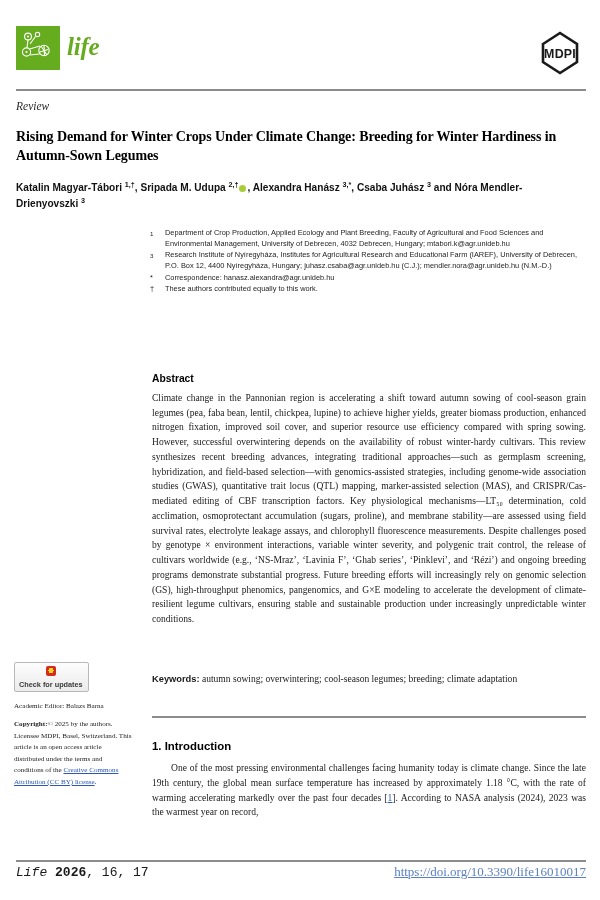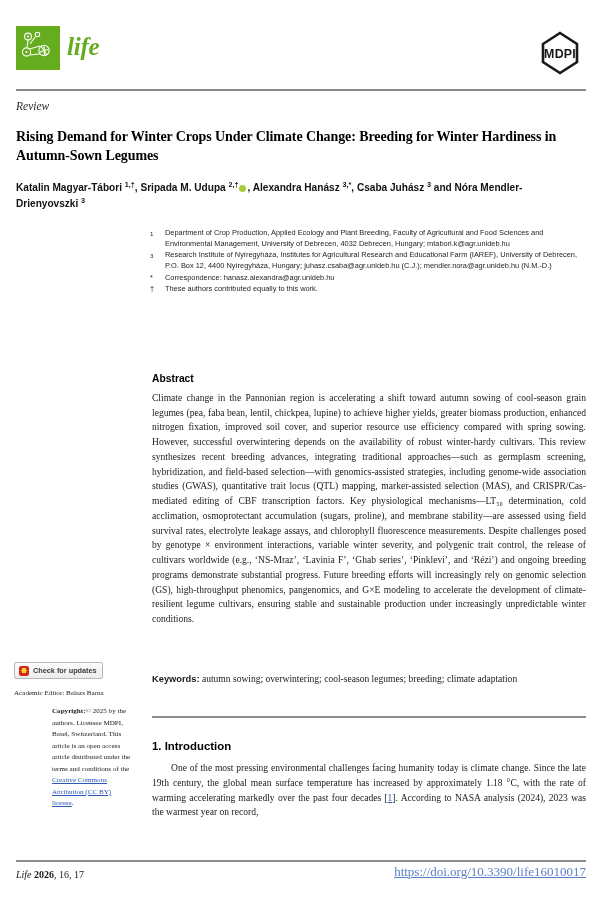--- a/index.html
+++ b/index.html
@@ -228,20 +228,21 @@
   .check-updates {
     display: flex;
     align-items: center;
     gap: 4px;
     border: 1px solid #b8b8b8;
     border-radius: 2px;
     background: linear-gradient(#fdfdfd, #ebebeb);
     padding: 2.5px 5px 2.5px 4px;
     width: fit-content;
     margin-bottom: 9px;
+    flex-direction: column;
   }
   .cu-icon {
     width: 10px;
     height: 10px;
     border-radius: 2px;
     background: radial-gradient(circle at 50% 45%, #f5d520 0 34%, #d62a1e 36% 100%);
     flex: 0 0 10px;
   }
   .cu-label {
     font-family: "Liberation Sans", sans-serif;
@@ -257,40 +258,39 @@
     color: #232323;
   }
   .sb-editor { margin-bottom: 7px; }
   .sb-dates { margin-bottom: 8px; }
   .sb-copy {
     font-family: "Liberation Serif", serif;
     font-size: 7.1px;
     line-height: 1.62;
     color: #232323;
     text-align: left;
-    margin-left: 38px;
   }
   .sb-copy b { font-weight: 700; }
   .cc-link { color: #2b57b5; }
 
   
   .rule-bottom {
     position: absolute;
     left: 16px;
     right: 14px;
     bottom: 38px;
     height: 1.6px;
     background: #8c8c8c;
   }
   .footer-left {
     position: absolute;
     left: 16px;
     bottom: 20px;
-    font-family: Liberation Serif, serif;
-    font-size: 10px;
+    font-family: Liberation Mono, monospace;
+    font-size: 13px;
     color: #1a1a1a;
   }
   .footer-left i { font-style: italic; }
   .footer-left b { font-weight: 700; }
   .footer-right {
     position: absolute;
     right: 14px;
     bottom: 20px;
     font-family: "Liberation Serif", serif;
     font-size: 13px;

